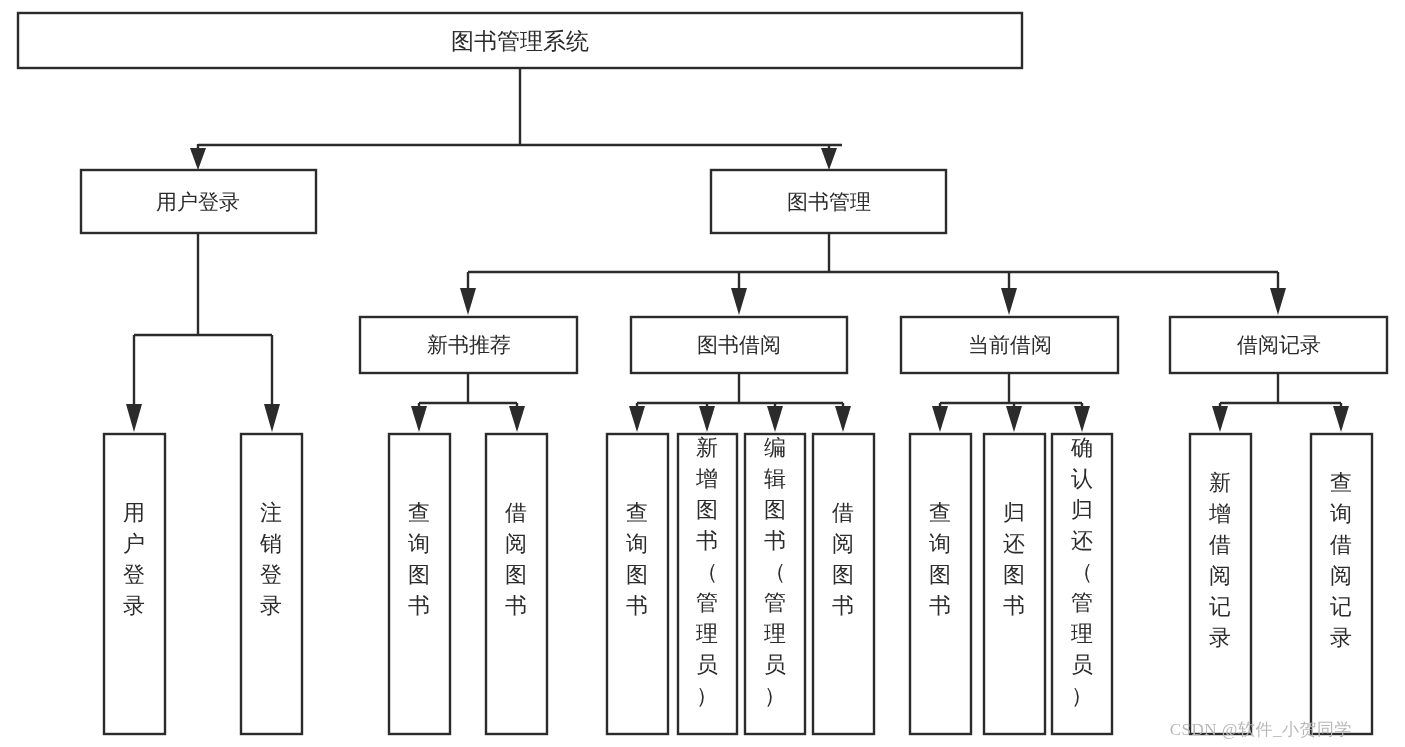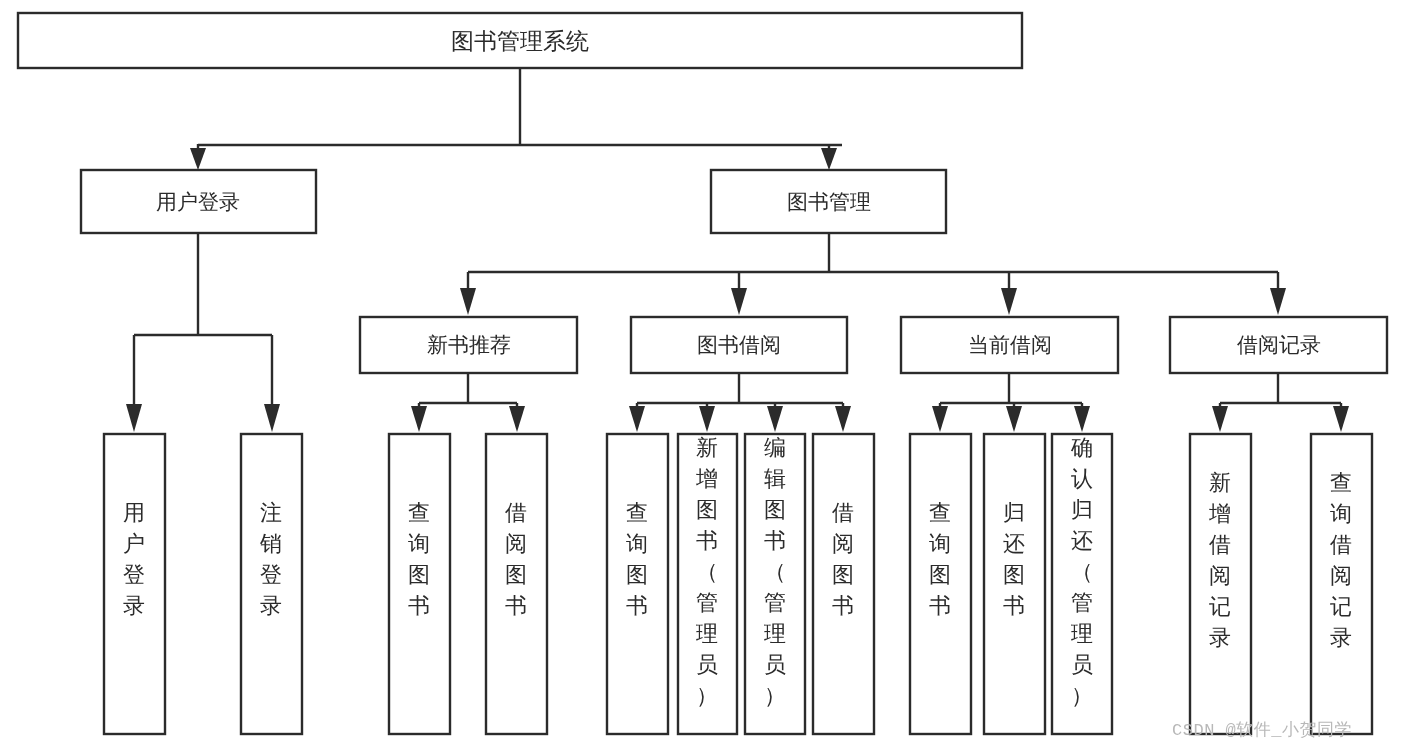--- a/index.html
+++ b/index.html
@@ -53,21 +53,21 @@
     fill: none;
     stroke-linecap: butt;
   }
   .arrowhead {
     fill: #2b2b2b;
   }
   .watermark {
     position: absolute;
     right: 10px;
     bottom: 6px;
-    font-family: Liberation Mono, monospace;
+    font-family: Liberation Serif, serif;
     font-size: 17px;
     color: #b8b8b8;
     letter-spacing: 0.5px;
     white-space: nowrap;
     pointer-events: none;
   }
 </style>
 </head>
 <body>
 

